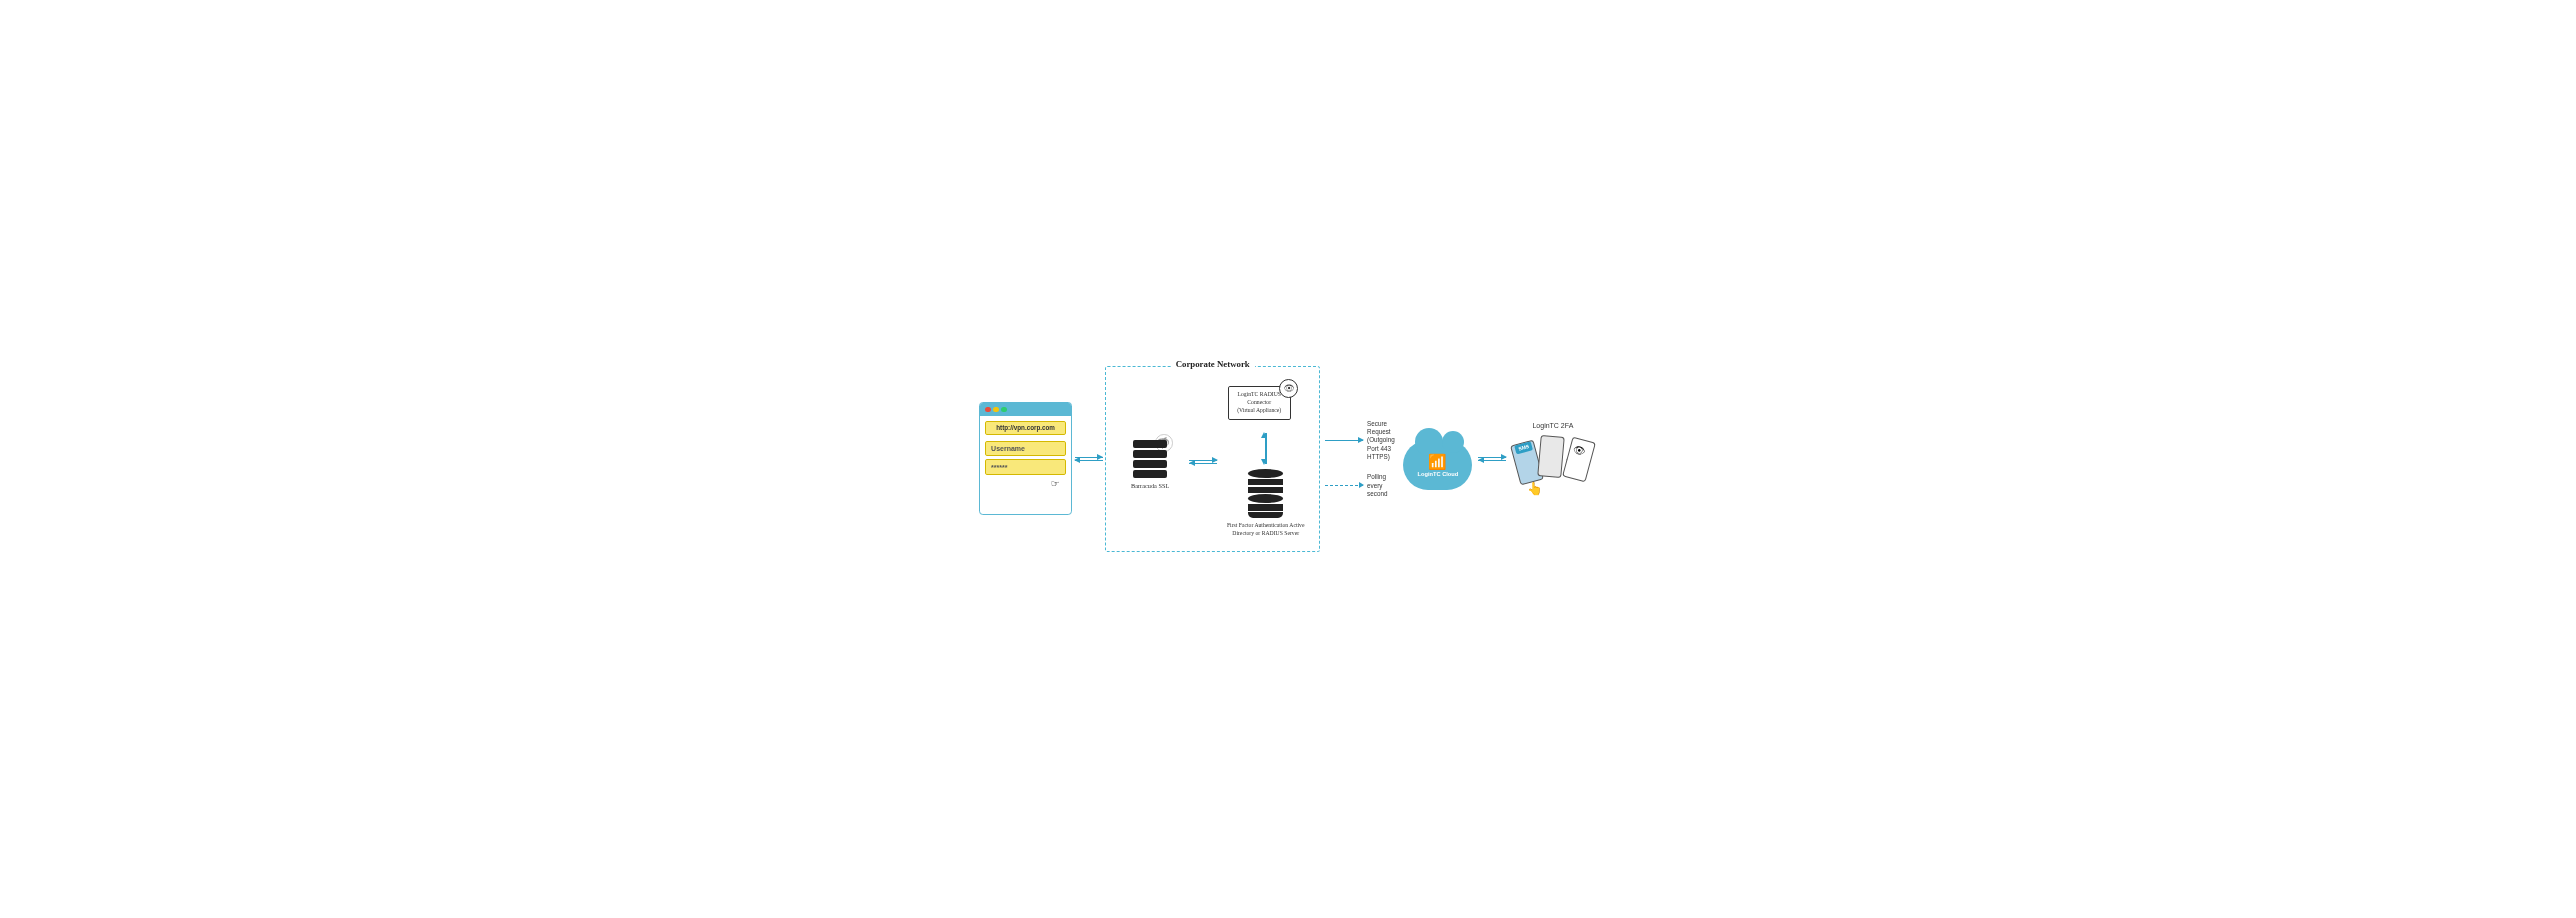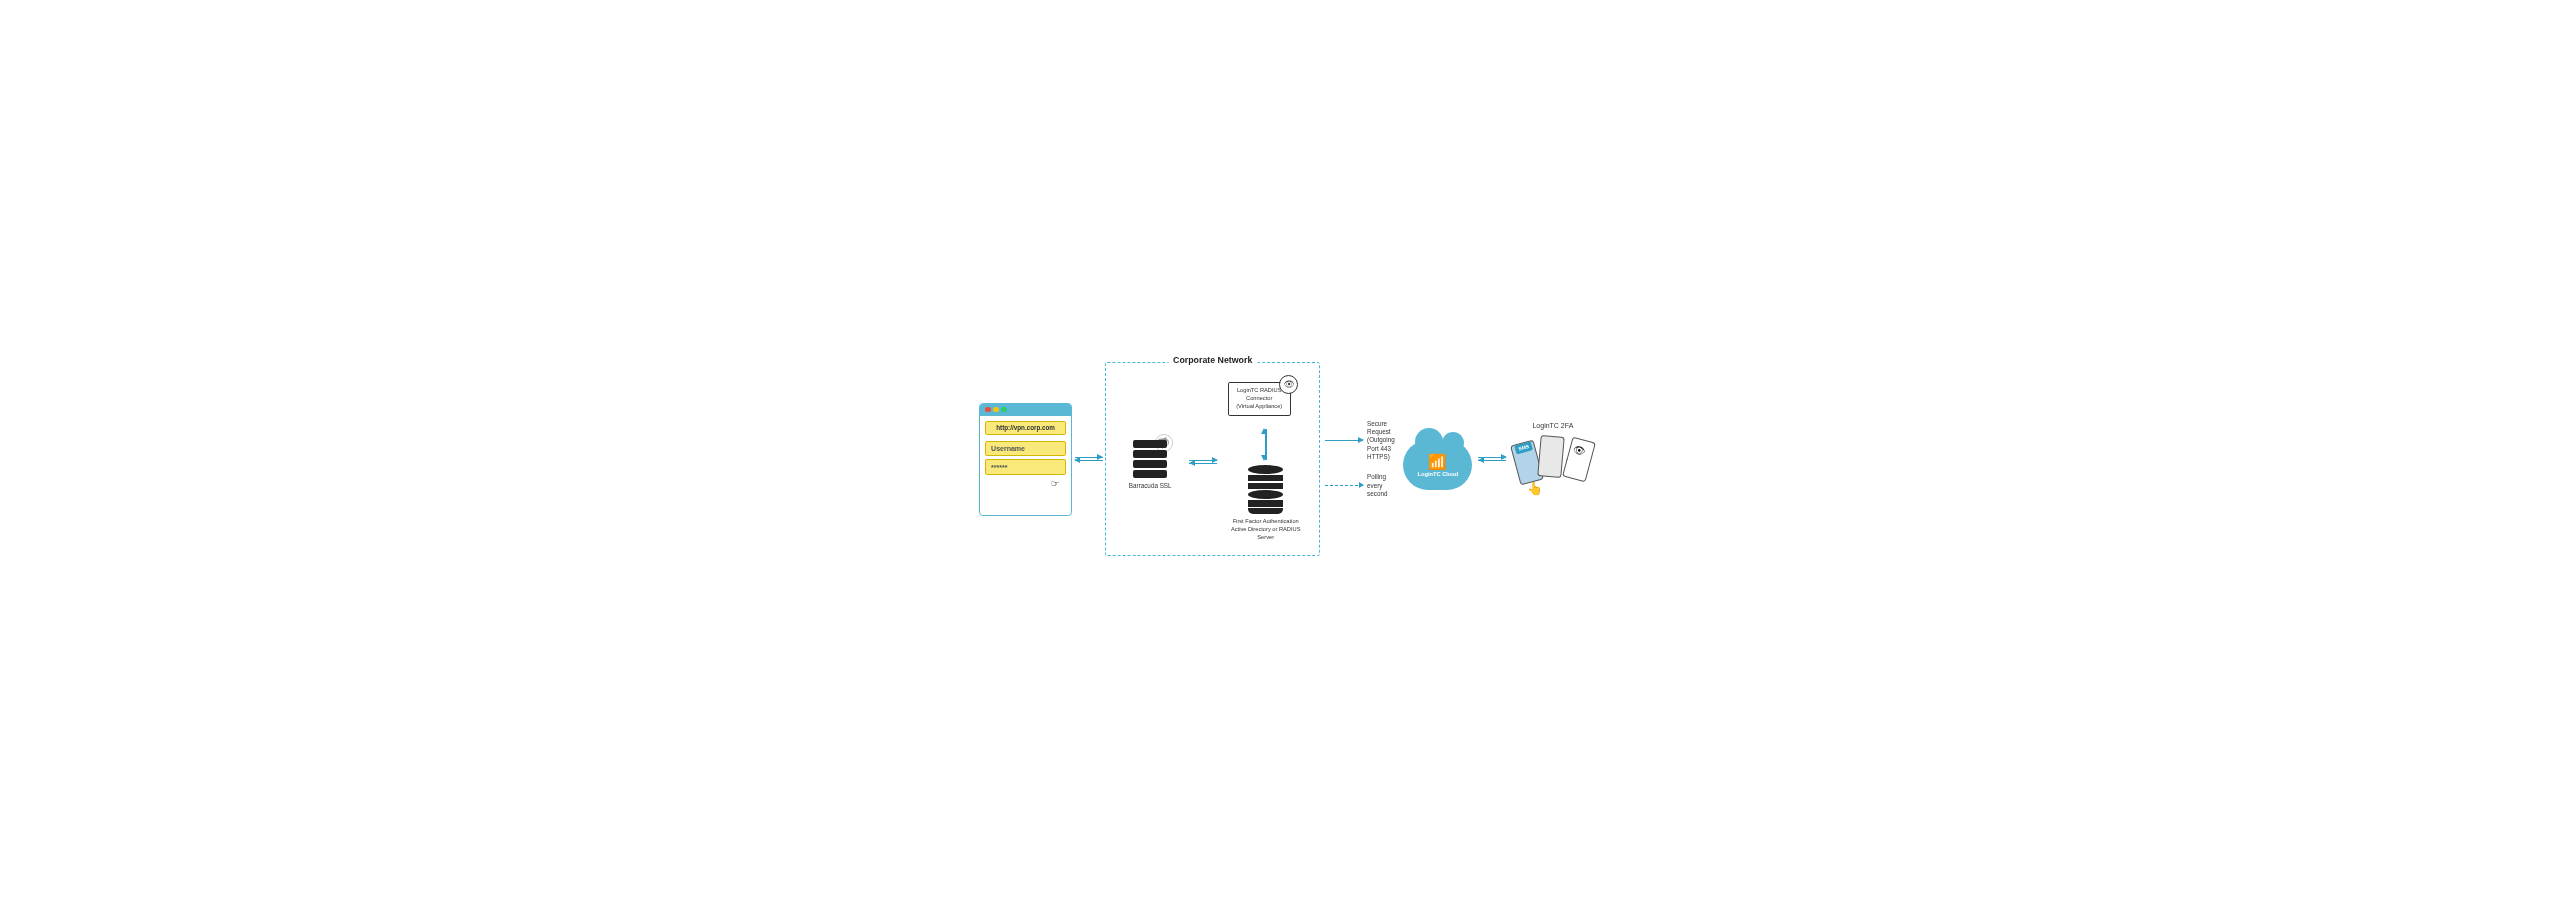--- a/index.html
+++ b/index.html
@@ -119,20 +119,21 @@
     
     .corporate-network-box {
       border: 1.3px dashed #4ab8d4;
       border-radius: 2.5px;
       position: relative;
       padding: 19px 12.6px 12.6px 12.6px;
       display: flex;
       flex-direction: column;
       align-items: flex-end;
       flex-shrink: 0;
+      font-family: Liberation Serif, serif;
     }
     .corporate-network-title {
       position: absolute;
       top: -8.8px;
       left: 50%;
       transform: translateX(-50%);
       background: #fff;
       padding: 0 5px;
       font-weight: bold;
       font-size: 8.8px;

